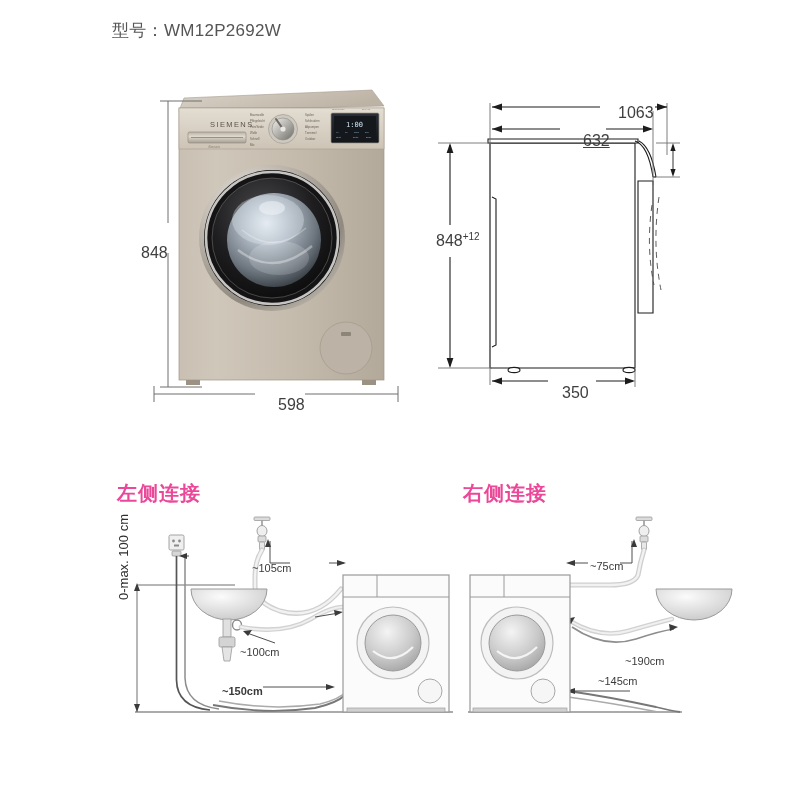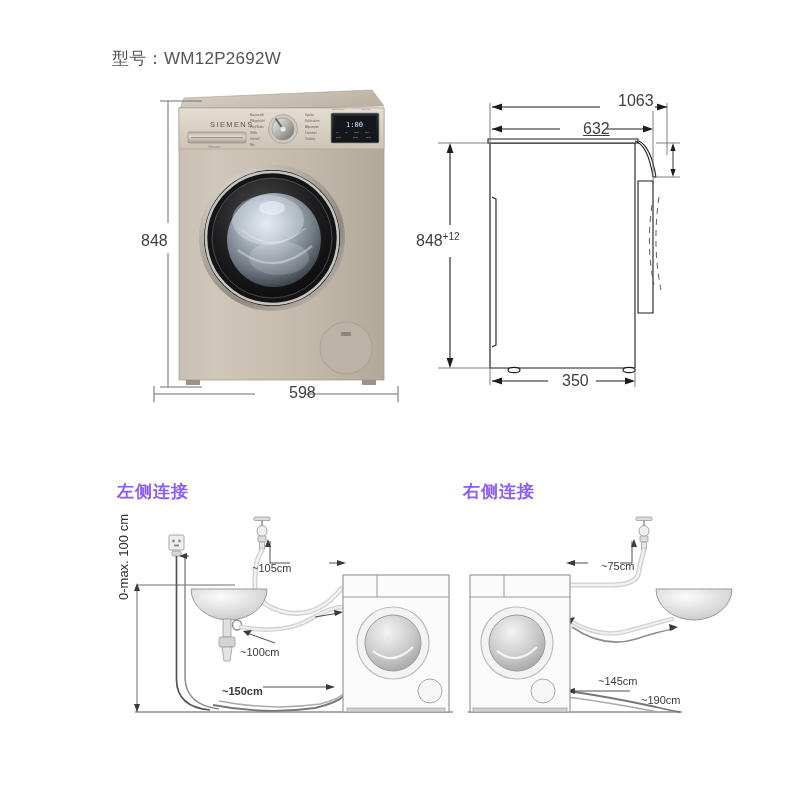--- a/index.html
+++ b/index.html
@@ -1,23 +1,23 @@
 <!DOCTYPE html>
 <html><head>
 <meta charset="utf-8">
 <style>
   html,body{margin:0;padding:0;background:#ffffff;}
   body{width:800px;height:800px;position:relative;overflow:hidden;
        font-family:"Liberation Sans","DejaVu Sans",sans-serif;
        color:#3a3a3a;-webkit-font-smoothing:antialiased;}
   .abs{position:absolute;}
-  .lbl{font-size:17px;color:#555;letter-spacing:.3px;white-space:nowrap;margin-top:28px;}
-  .dimtxt{font-size:16px;color:#3f3f3f;white-space:nowrap;}
+  .lbl{font-size:17px;color:#555;letter-spacing:.3px;white-space:nowrap;}
+  .dimtxt{font-size:16px;color:#3f3f3f;white-space:nowrap;margin-top:12px;}
   .dimtxt-sm{font-size:11px;color:#3a3a3a;white-space:nowrap;}
-  .sect-h{font-size:17px;font-weight:bold;color:#8b5cf6;letter-spacing:1px;white-space:nowrap;}
+  .sect-h{font-size:20px;font-weight:bold;color:#ec4899;letter-spacing:1px;white-space:nowrap;}
   svg{display:block;overflow:visible;}
 </style>
 </head>
 <body>
 
 <div class="abs lbl" style="left:112px;top:19px;">型号：WM12P2692W</div>
 
 <div class="abs" style="left:122px;top:80px;width:290px;height:330px;">
   <svg width="290" height="330" viewBox="0 0 290 330">
     <defs>
@@ -158,21 +158,21 @@
 <div class="abs dimtxt" style="left:141px;top:232px;">848</div>
 
 <div class="abs" style="left:150px;top:382px;width:255px;height:24px;">
   <svg width="255" height="24" viewBox="0 0 255 24">
     <line x1="4" y1="12" x2="105" y2="12" stroke="#6f6f6f" stroke-width="1"></line>
     <line x1="155" y1="12" x2="248" y2="12" stroke="#6f6f6f" stroke-width="1"></line>
     <line x1="4" y1="4" x2="4" y2="20" stroke="#6f6f6f" stroke-width="1"></line>
     <line x1="248" y1="4" x2="248" y2="20" stroke="#6f6f6f" stroke-width="1"></line>
   </svg>
 </div>
-<div class="abs dimtxt" style="left:289px;top:384px;text-align:center;">598</div>
+<div class="abs dimtxt" style="left:278px;top:384px;text-align:center;">598</div>
 
 <div class="abs" style="left:420px;top:85px;width:380px;height:320px;">
   <svg width="380" height="320" viewBox="0 0 380 320">
     <g stroke="#1c1c1c" fill="none" stroke-width="1.1">
 
       <path d="M70 58 L70 283"></path>
       <path d="M70 58 L215 58"></path>
       <path d="M70 283 L215 283"></path>
       <path d="M215 58 L215 283"></path>
 
@@ -238,21 +238,21 @@
       <line x1="253" y1="62" x2="253" y2="88"></line>
       <polygon points="253,58 250.4,66 255.6,66" fill="#1c1c1c" stroke="none"></polygon>
       <polygon points="253,92 250.4,84 255.6,84" fill="#1c1c1c" stroke="none"></polygon>
     </g>
   </svg>
 </div>
 
 <div class="abs dimtxt" style="left:618px;top:92px;">1063</div>
 <div class="abs dimtxt" style="left:583px;top:120px;text-decoration:underline;">632</div>
 <div class="abs dimtxt" style="left:562px;top:372px;">350</div>
-<div class="abs" style="left:416px;top:231px;">
+<div class="abs" style="left:436px;top:231px;">
   <span class="dimtxt">848</span><sup style="font-size:10px;">+12</sup>
 </div>
 
 <div class="abs sect-h" style="left:117px;top:480px;">左侧连接</div>
 <div class="abs sect-h" style="left:463px;top:480px;">右侧连接</div>
 
 <div class="abs" style="left:115px;top:515px;width:340px;height:210px;">
   <svg width="340" height="210" viewBox="0 0 340 210">
     <defs>
       <linearGradient id="hoseLight" x1="0" y1="0" x2="0" y2="1">
@@ -418,15 +418,15 @@
       <line x1="44" y1="60" x2="44" y2="82" stroke="#9a9a9a" stroke-width="1"></line>
       <circle cx="57" cy="128" r="36" fill="#f3f3f3" stroke="#bdbdbd" stroke-width="1.2"></circle>
       <circle cx="57" cy="128" r="28" fill="url(#doorRG)" stroke="#9a9a9a" stroke-width="1"></circle>
       <path d="M37 136 Q57 152 77 132" stroke="#ffffff" stroke-width="2.2" fill="none" opacity="0.8"></path>
       <circle cx="83" cy="176" r="12" fill="#f6f6f6" stroke="#a8a8a8" stroke-width="1"></circle>
       <rect x="13" y="193" width="94" height="4" fill="#d0d0d0" stroke="#a0a0a0" stroke-width="0.7"></rect>
     </g>
   </svg>
 </div>
 
-<div class="abs dimtxt-sm" style="left:590px;top:560px;margin-left:11px;">~75cm</div>
+<div class="abs dimtxt-sm" style="left:590px;top:560px;">~75cm</div>
 <div class="abs dimtxt-sm" style="left:598px;top:675px;">~145cm</div>
-<div class="abs dimtxt-sm" style="left:625px;top:694px;margin-left:16px;">~190cm</div>
+<div class="abs dimtxt-sm" style="left:625px;top:655px;">~190cm</div>
 
 </body></html>

